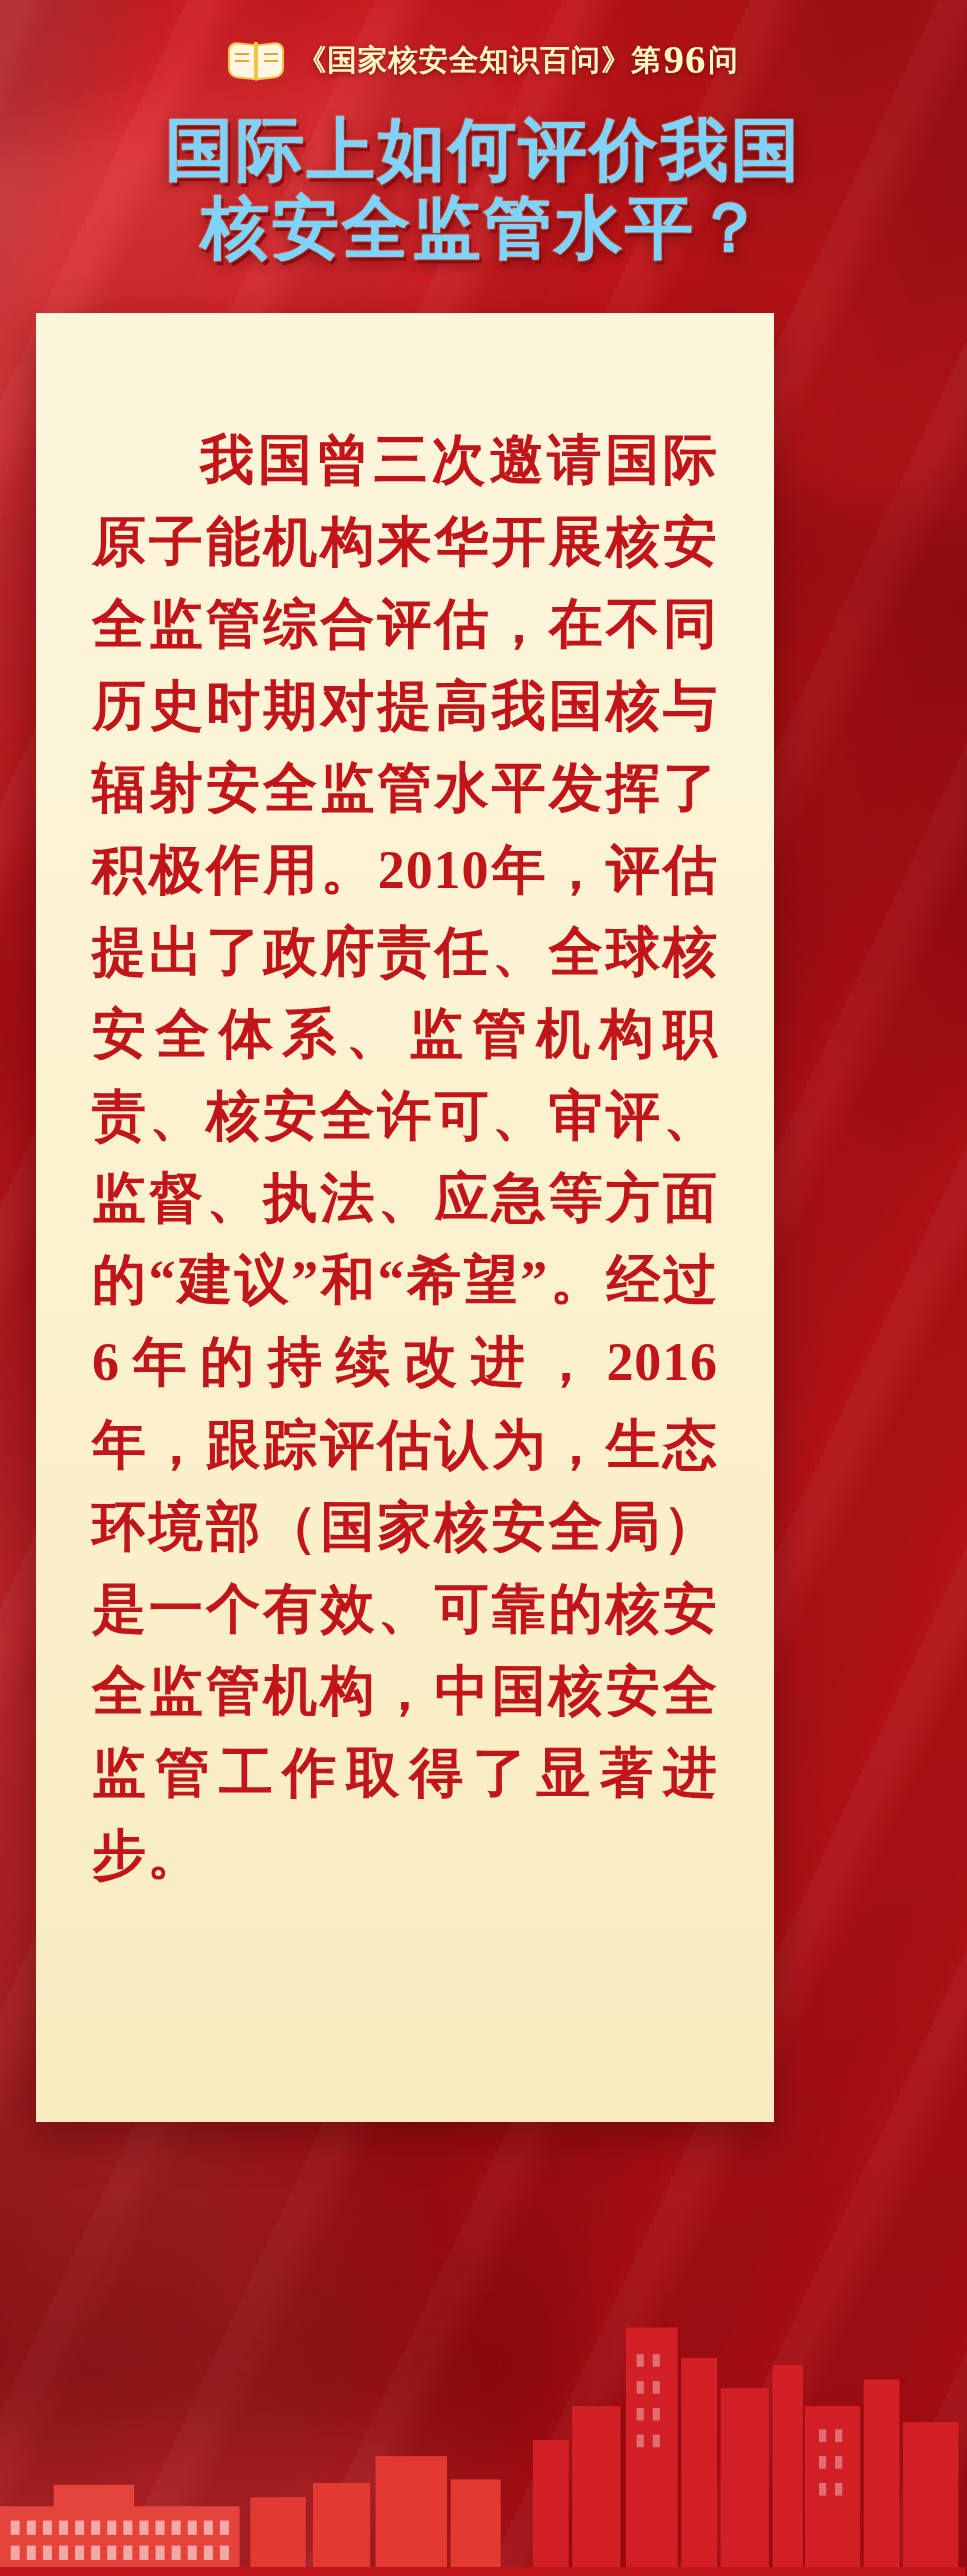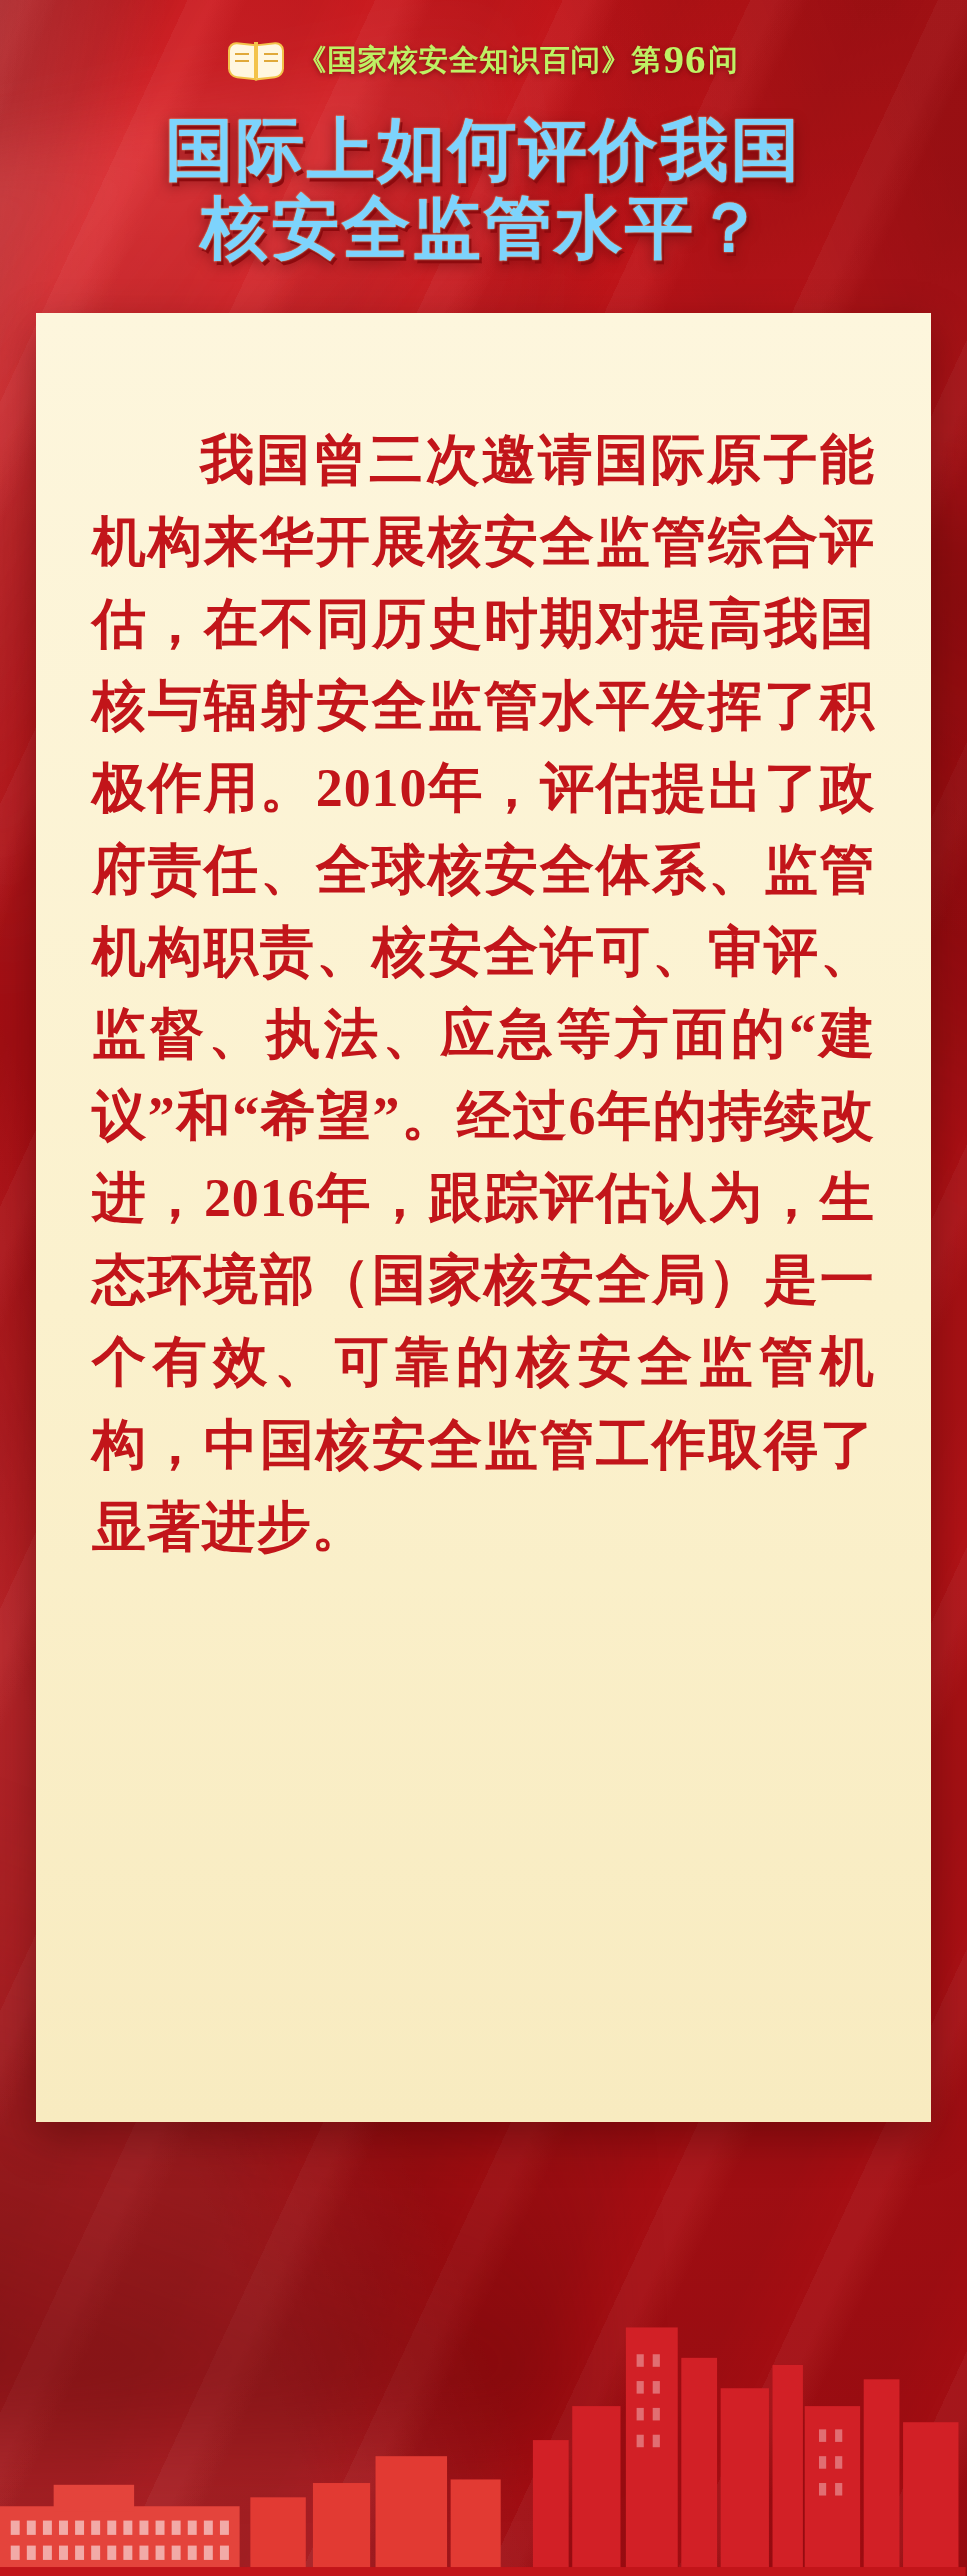--- a/index.html
+++ b/index.html
@@ -94,21 +94,21 @@
     left: 26px; top: 3.6px;
     width: 3.6px; height: 36px;
     background: #f3c34a;
   }
   .book-icon .line {
     position: absolute;
     height: 1.8px;
     background: #e0a93a;
   }
   .series-title {
-    color: #bef264;
+    color: #fef9c3;
     font-size: 29.5px;
     font-weight: bold;
     letter-spacing: 0.9px;
     white-space: nowrap;
     text-shadow: 0 1.8px 5.4px rgba(80,0,0,.5);
   }
   .series-title .num {
     font-size: 41px;
     vertical-align: -2.7px;
     margin: 0 1.8px;
@@ -129,21 +129,21 @@
   .main-title .l2 { display: block; }
 
   
   .card-wrap {
     position: relative;
     margin: 43px auto 0;
     width: 895px;
   }
   .card {
     position: relative;
-    width: 895px;
+    width: 738px;
     min-height: 1809px;
     background: linear-gradient(180deg, #fdf6dd 0%, #fbf1cd 55%, #f8ebc0 100%);
     box-shadow: 0 16px 41px rgba(60,0,0,.42);
     padding: 52px 56px 63px;
     box-sizing: border-box;
     margin-top: 10px;
   }
   .card-text {
     color: #c2151a;
     font-size: 54px;

